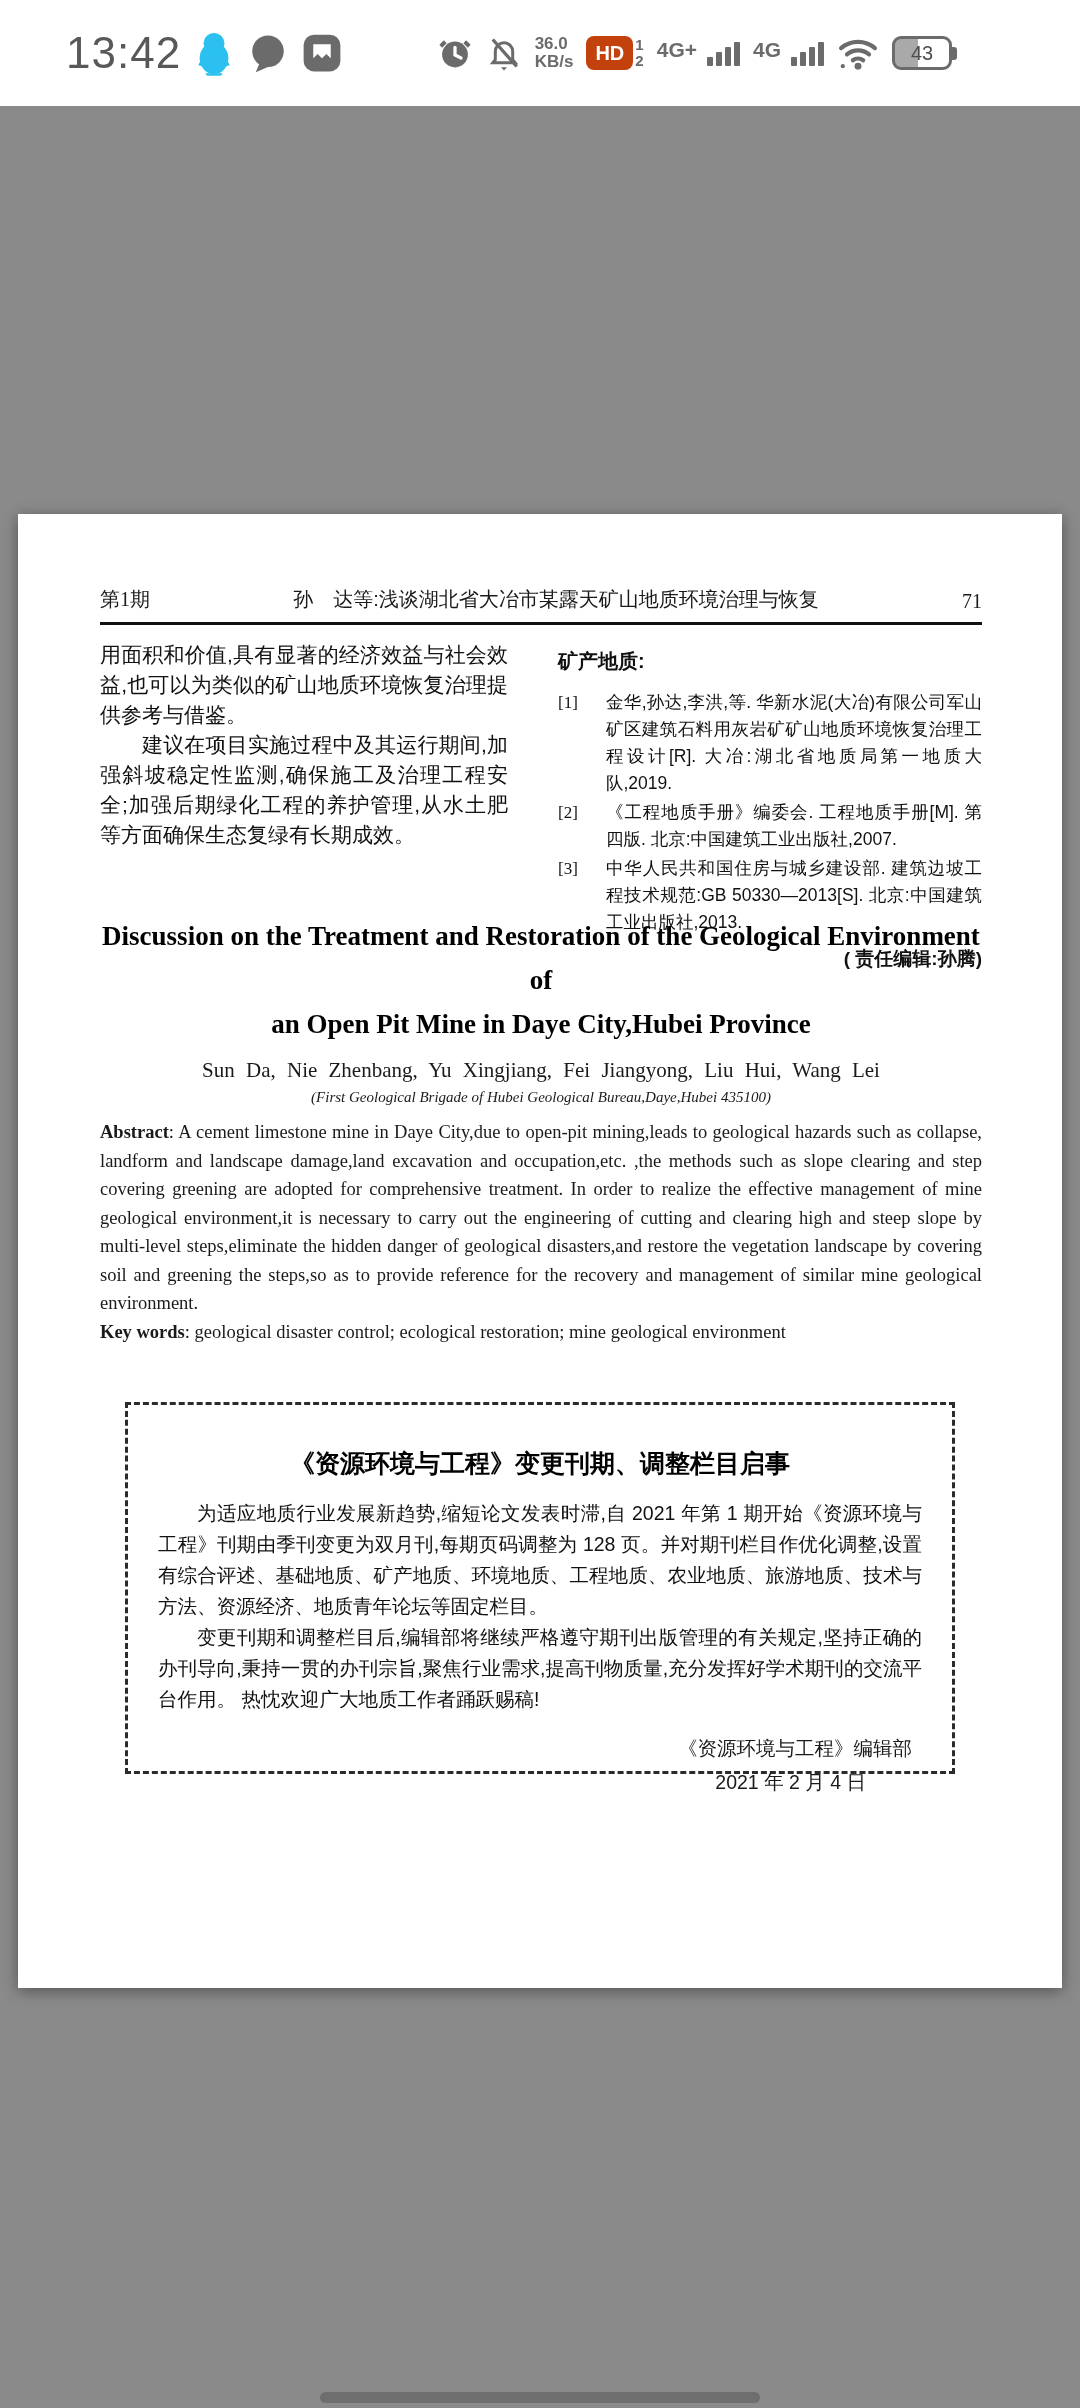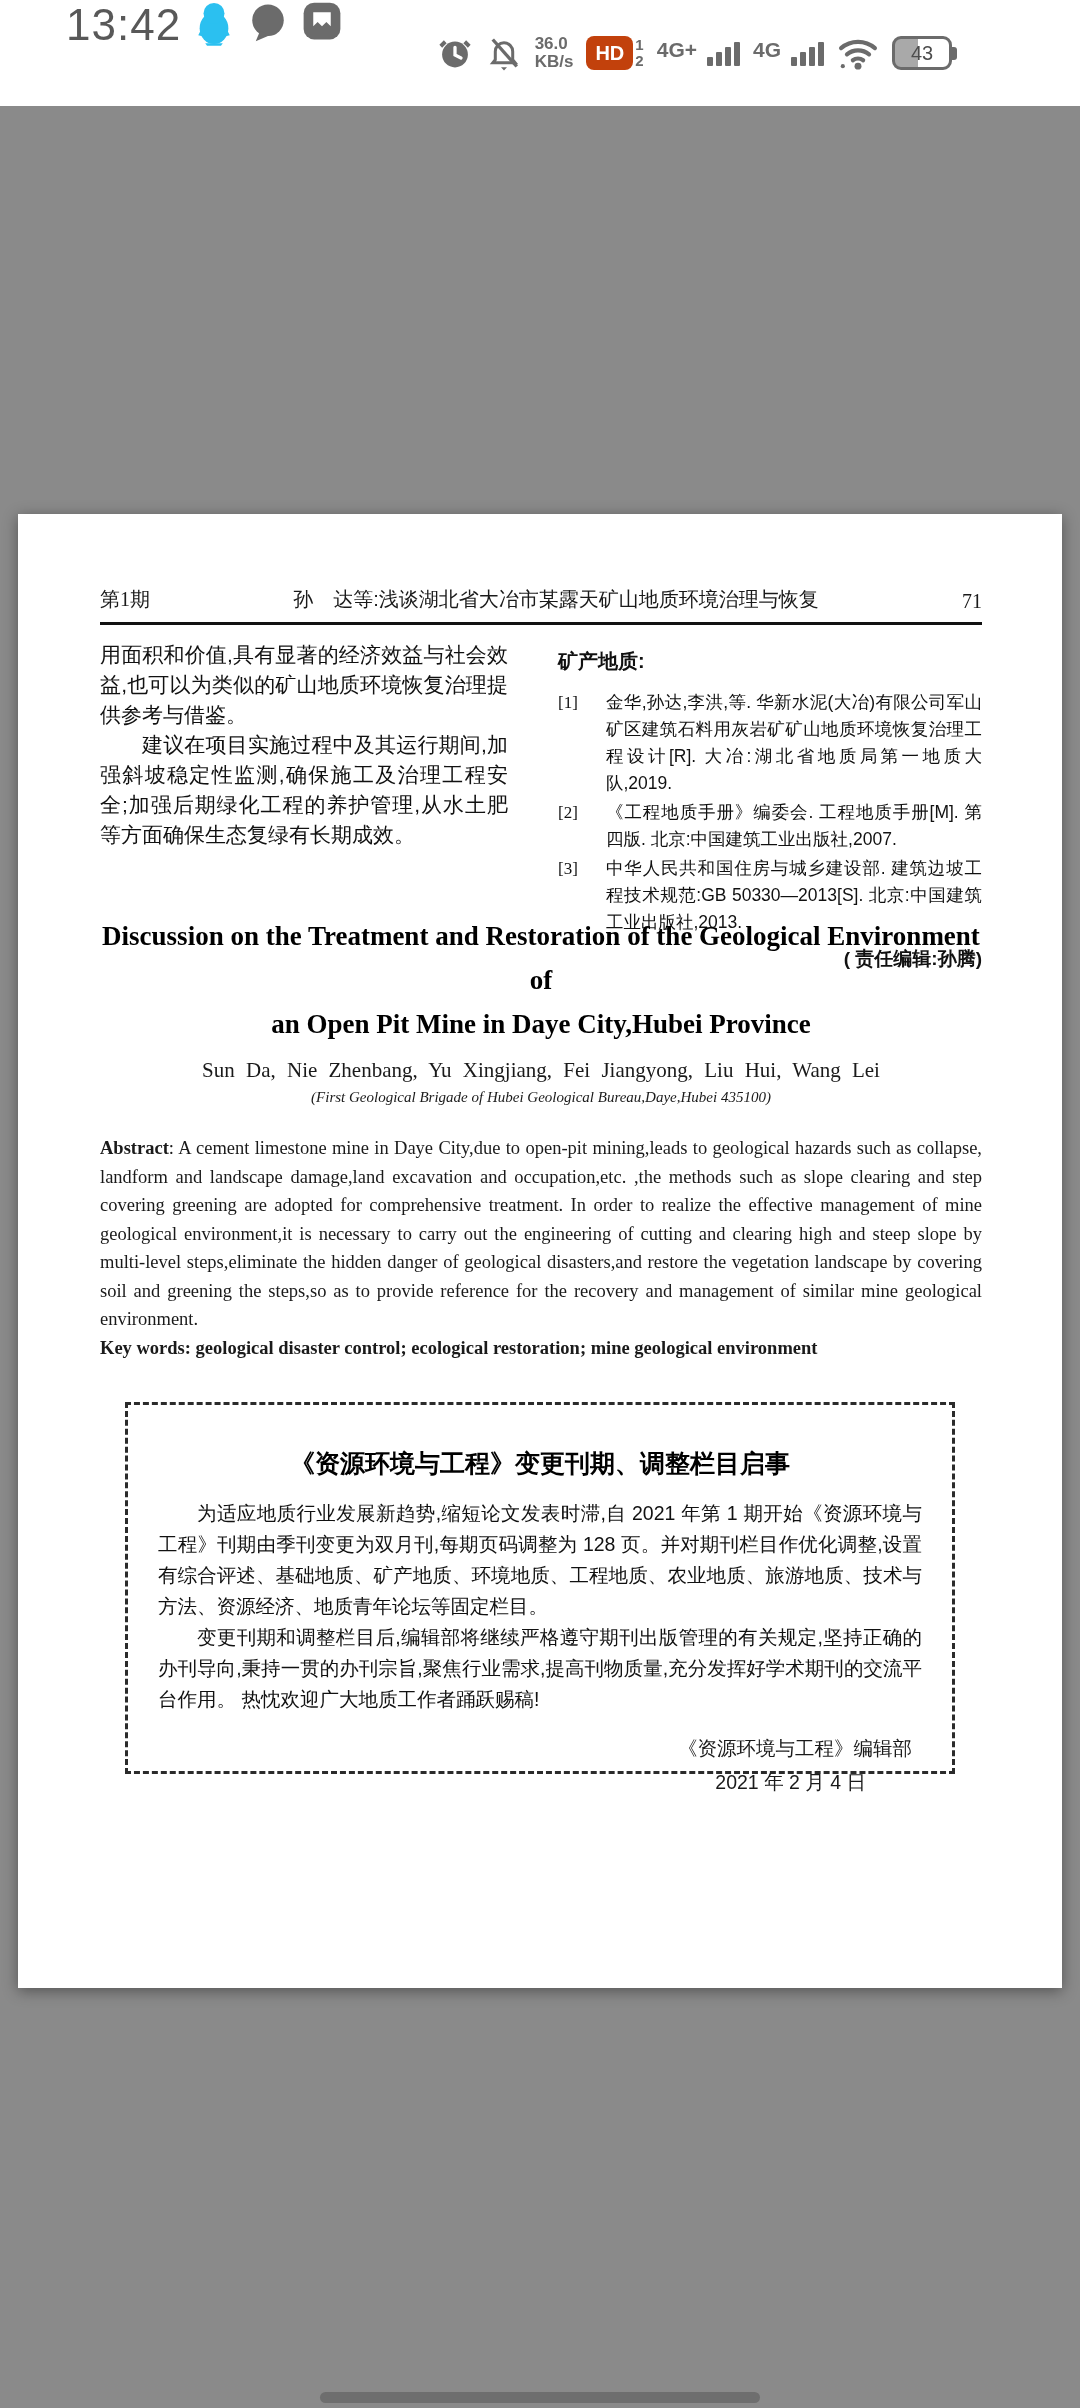--- a/index.html
+++ b/index.html
@@ -12,21 +12,21 @@
     overflow:hidden;
   }
 
   
   .status-bar {
     position:absolute; top:0; left:0; width:1080px; height:106px;
     background:#ffffff;
   }
   .sb-left {
     position:absolute; left:66px; top:0; height:106px;
-    display:flex; align-items:flex-start; gap:12px;
+    display:flex; align-items:center; gap:12px;
   }
   .sb-time {
     font-family:"Liberation Sans","DejaVu Sans",sans-serif;
     font-size:44px; color:#585858; letter-spacing:1px;
   }
   .sb-right {
     position:absolute; right:128px; top:0; height:106px;
     display:flex; align-items:center; gap:13px;
   }
   .sb-icon { display:block; }
@@ -105,24 +105,24 @@
   .editor-note {
     font-family:"Liberation Sans","DejaVu Sans",sans-serif;
     font-weight:bold; font-size:19px; text-align:right; margin-top:10px;
   }
 
   .english { position:absolute; top:400px; left:82px; right:80px; text-align:center; }
   .en-title { font-weight:bold; font-size:27px; line-height:44px; color:#000; }
   .en-authors { margin-top:12px; font-size:21px; word-spacing:6px; }
   .en-affil { margin-top:6px; font-size:15px; font-style:italic; }
   .abstract, .keywords {
-    margin-top:28px; text-align:justify; font-size:18.5px; line-height:28.5px;
+    margin-top:12px; text-align:justify; font-size:18.5px; line-height:28.5px;
   }
   .abstract b, .keywords b { font-family:"Liberation Serif","DejaVu Serif",serif; }
-  .keywords { margin-top:0;font-weight:bold; }
+  .keywords { margin-top:0; }
 
   .notice {
     position:absolute; top:888px; left:107px; width:830px; height:372px;
     border:3px dashed #2b2b2b; padding:42px 30px 0 30px;
     font-family:"Liberation Sans","DejaVu Sans",sans-serif;
   }
   .notice-title { text-align:center; font-weight:bold; font-size:25px; color:#000; }
   .notice p.np { margin-top:18px; font-size:19.5px; line-height:31px; text-indent:2em; text-align:justify; color:#111; }
   .notice p.np + p.np { margin-top:0; }
   .notice-sign { margin-top:20px; text-align:right; font-size:19.5px; padding-right:10px; }

